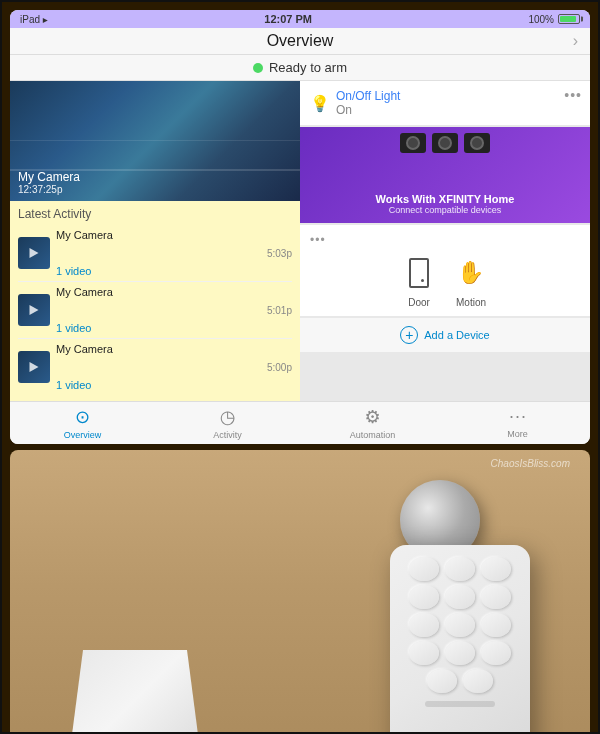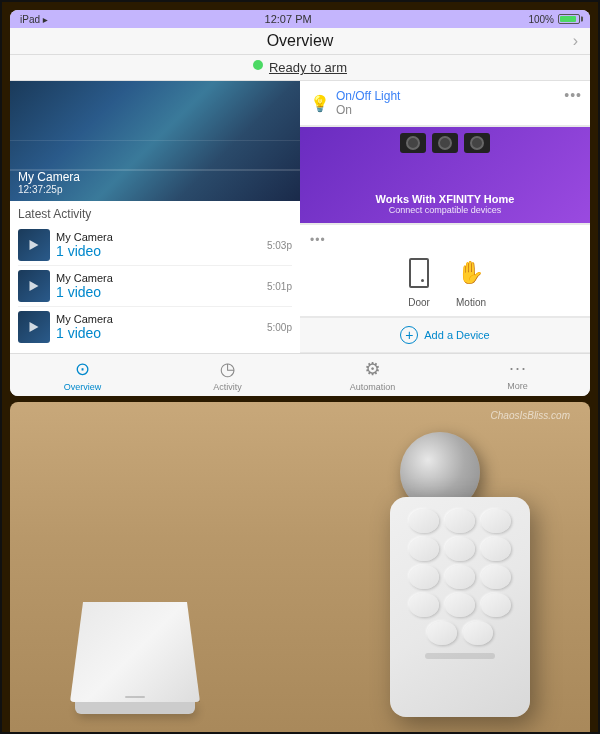--- a/index.html
+++ b/index.html
@@ -28,21 +28,21 @@
     .status-bar {
       background: #c4b5fd;
       display: flex;
       justify-content: space-between;
       align-items: center;
       padding: 3px 10px;
       font-size: 10px;
       color: #333;
     }
     .status-bar .left { font-size: 10px; }
-    .status-bar .center { font-size: 11px; font-weight: 400; }
+    .status-bar .center { font-size: 11px; font-weight: 700; }
     .status-bar .right { font-size: 10px; display: flex; align-items: flex-start; gap: 4px; }
     .battery {
       display: inline-flex; align-items: center;
       border: 1px solid #555; border-radius: 2px;
       width: 22px; height: 10px; padding: 1px;
       position: relative;
     }
     .battery::after {
       content: '';
       position: absolute; right: -4px; top: 50%; transform: translateY(-50%);
@@ -65,26 +65,25 @@
       position: absolute; right: 12px;
       color: #aaa; font-size: 16px;
     }
 
     
     .ready-bar {
       background: #f7f7f7;
       border-bottom: 1px solid #e0e0e0;
       padding: 5px 12px;
       display: flex;
-      align-items: flex-start;
+      align-items: center;
       justify-content: center;
       gap: 6px;
       font-size: 13px;
       color: #333;
-      text-decoration: underline;
     }
     .ready-dot {
       width: 10px; height: 10px; border-radius: 50%;
       background: #4cd964; display: inline-block;
     }
 
     
     .main-content {
       display: grid;
       grid-template-columns: 1fr 1fr;
@@ -124,21 +123,21 @@
     }
     .camera-label {
       position: absolute; bottom: 6px; left: 8px;
       color: #fff; font-size: 11px;
     }
     .camera-label .cam-name { font-size: 12px; font-weight: 500; }
     .camera-label .cam-time { font-size: 10px; opacity: 0.9; }
 
     
     .activity-section {
-      background: #ffffff;
+      background: #fef9c3;
       padding: 6px 8px;
     }
     .activity-title {
       font-size: 12px; color: #555; margin-bottom: 4px; font-weight: 400;
     }
     .activity-item {
       display: flex; align-items: center; gap: 6px;
       padding: 4px 0;
       border-bottom: 1px solid #f0f0f0;
     }
@@ -153,21 +152,21 @@
     }
     .play-icon {
       position: absolute; top: 50%; left: 50%; transform: translate(-50%,-50%);
       width: 0; height: 0;
       border-style: solid;
       border-width: 5px 0 5px 9px;
       border-color: transparent transparent transparent rgba(255,255,255,0.8);
     }
     .activity-info { flex: 1; }
     .activity-cam-name { font-size: 11px; font-weight: 500; color: #222; }
-    .activity-sub { font-size: 14px; color: #0088cc; }
+    .activity-sub { font-size: 11px; color: #0088cc; margin-top: 24px; }
     .activity-time { font-size: 10px; color: #888; }
 
     
     .right-col {
       display: flex;
       flex-direction: column;
       background: #e8e8e8;
       gap: 2px;
     }
 

